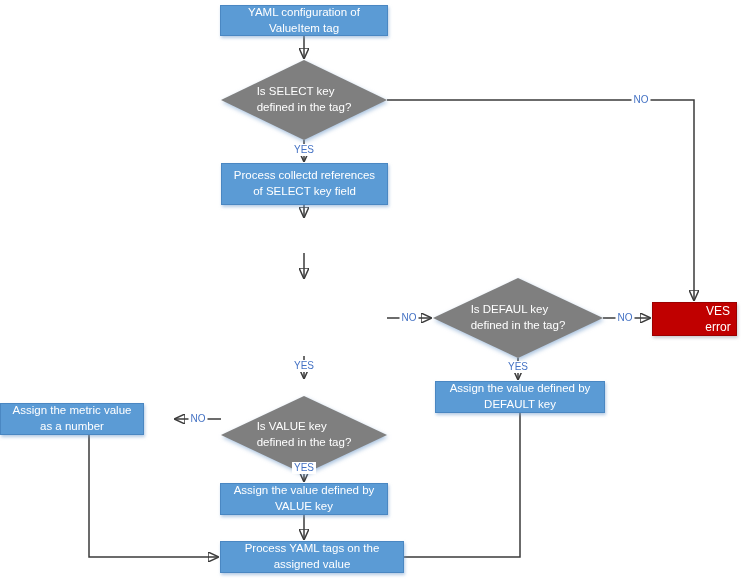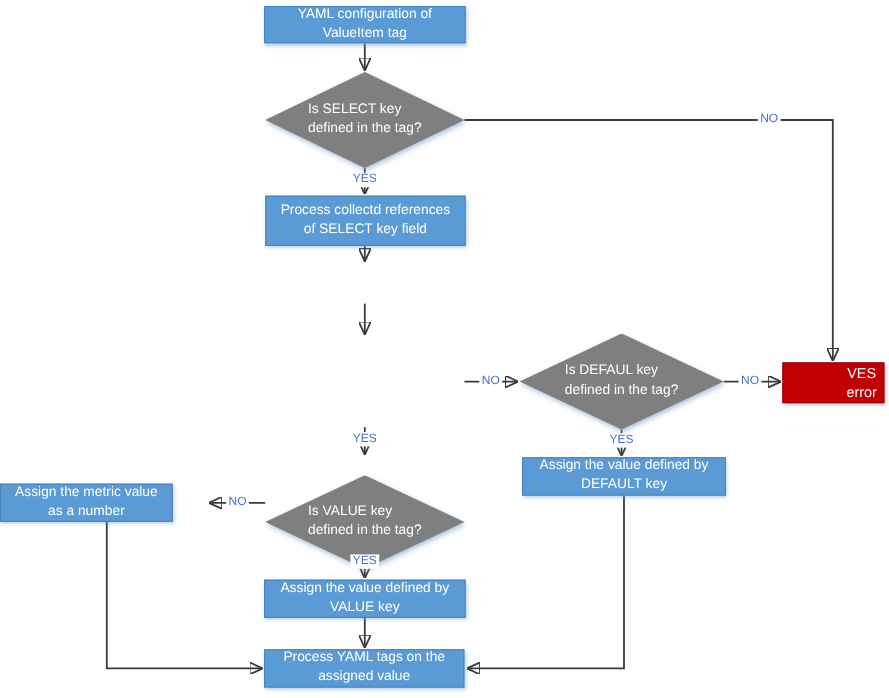--- a/index.html
+++ b/index.html
@@ -103,21 +103,21 @@
   <div class="node process" style="left:0;top:403px;width:144px;height:32px">
     <span class="node-label">Assign the metric value
 as a number</span>
   </div>
 
   <div class="node process" style="left:220px;top:483px;width:168px;height:32px">
     <span class="node-label">Assign the value defined by
 VALUE key</span>
   </div>
 
-  <div class="node process" style="left:220px;top:541px;width:167px;height:32px">
+  <div class="node process" style="left:220px;top:541px;width:184px;height:32px">
     <span class="node-label">Process YAML tags on the
 assigned value</span>
   </div>
 
   <div class="diamond-wrap" style="left:221px;top:60px;width:166px;height:80px">
     <div class="diamond">
       <span class="node-label">Is SELECT key
 defined in the tag?</span>
     </div>
   </div>

